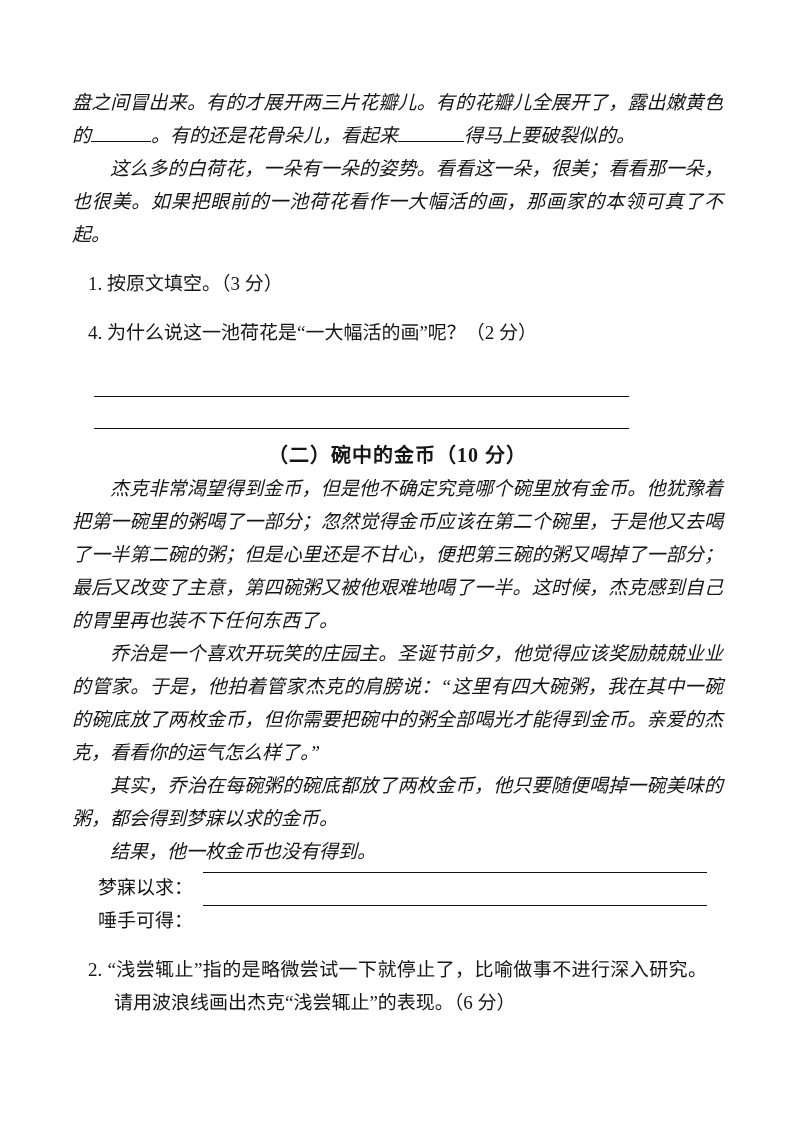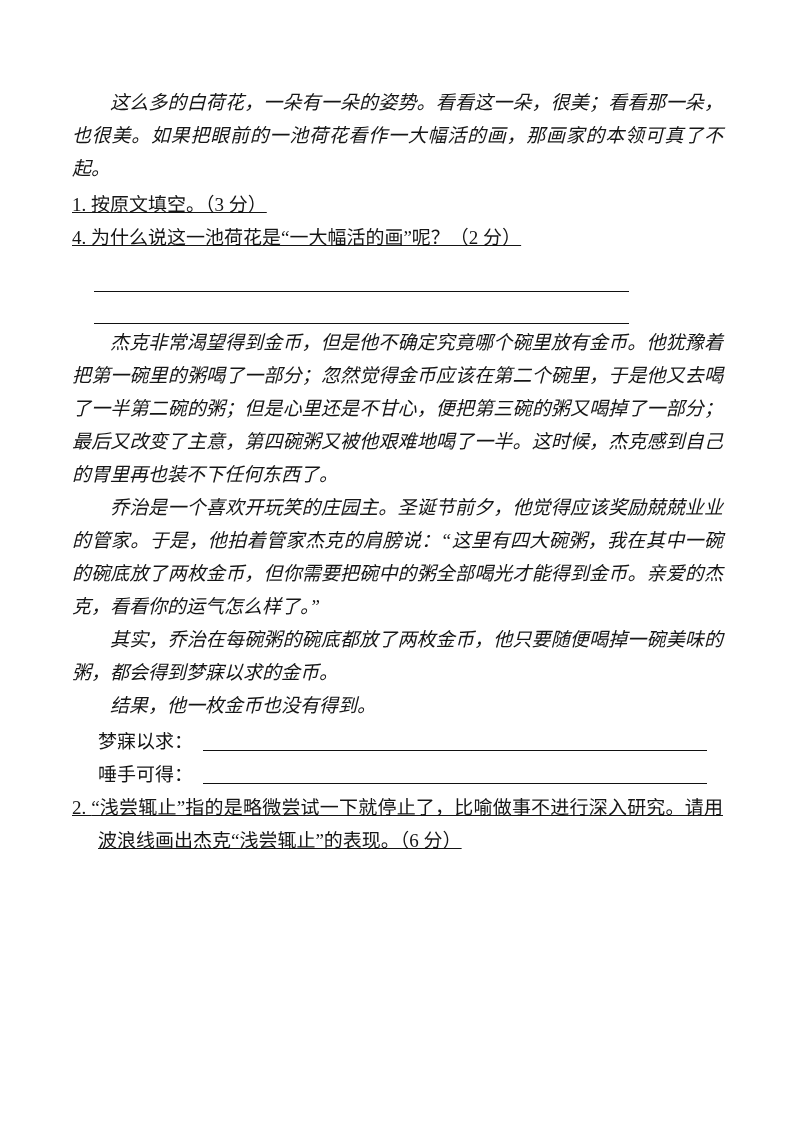--- a/index.html
+++ b/index.html
@@ -23,72 +23,73 @@
     height:15px;
     border-bottom:1.6px solid #161616;
     vertical-align:baseline;
     font-style:normal;
   }
   .questions { margin-top:3px; font-size:19px; line-height:33px; }
   .question {
     text-align:justify;
     padding-left:26px;
     text-indent:-26px;
-    margin:0;
-    text-decoration:underline;
+    margin:16px;
   }
   .qnum { display:inline; }
   .answer-lines { margin-top:6px; margin-bottom:2px; }
   .answer-line {
     margin-left:22px;
     width:535px;
     height:31px;
     border-bottom:1.8px solid #111;
   }
   .section-title {
     margin:10px 0 4px 0;
     text-align:center;
     font-size:20px;
     font-weight:bold;
     font-style:normal;
     letter-spacing:1px;
   }
   .sub-row {
     display:flex;
-    align-items:flex-end;
+    align-items:flex-start;
     padding-left:26px;
     line-height:33px;
   }
   .sub-row .sub-label { white-space:nowrap; }
   .sub-row .sub-line {
     flex:1;
     height:1px;
     border-bottom:1.8px solid #111;
     margin:0 16px 7px 10px;
   }
 </style>
 </head>
 <body>
 
 <div class="page">
 
   <section>
     <div class="passage" id="passage1">
+        <div class="para"><span>盘之间冒出来。有的才展开两三片花瓣儿。有的花瓣儿全展开了，露出嫩黄色的</span><span class="blank" style="width: 60px;"></span><span>。有的还是花骨朵儿，看起来</span><span class="blank" style="width: 66px;"></span><span>得马上要破裂似的。</span></div>
         <div class="para indent"><span>这么多的白荷花，一朵有一朵的姿势。看看这一朵，很美；看看那一朵，也很美。如果把眼前的一池荷花看作一大幅活的画，那画家的本领可真了不起。</span></div>
       </div>
     <div class="questions" id="questions1">
         <div class="question"><span class="qnum">1. </span><span>按原文填空。（3 分）</span></div>
         <div class="question"><span class="qnum">4. </span><span>为什么说这一池荷花是“一大幅活的画”呢？（2 分）</span></div>
       </div>
     <div class="answer-lines" id="answerlines1">
         <div class="answer-line"></div>
         <div class="answer-line"></div>
       </div>
   </section>
 
+  <h2 class="section-title">（二）碗中的金币（10 分）</h2>
 
   <section>
     <div class="passage" id="passage2">
         <div class="para indent"><span>杰克非常渴望得到金币，但是他不确定究竟哪个碗里放有金币。他犹豫着把第一碗里的粥喝了一部分；忽然觉得金币应该在第二个碗里，于是他又去喝了一半第二碗的粥；但是心里还是不甘心，便把第三碗的粥又喝掉了一部分；最后又改变了主意，第四碗粥又被他艰难地喝了一半。这时候，杰克感到自己的胃里再也装不下任何东西了。</span></div>
         <div class="para indent"><span>乔治是一个喜欢开玩笑的庄园主。圣诞节前夕，他觉得应该奖励兢兢业业的管家。于是，他拍着管家杰克的肩膀说：“这里有四大碗粥，我在其中一碗的碗底放了两枚金币，但你需要把碗中的粥全部喝光才能得到金币。亲爱的杰克，看看你的运气怎么样了。”</span></div>
         <div class="para indent"><span>其实，乔治在每碗粥的碗底都放了两枚金币，他只要随便喝掉一碗美味的粥，都会得到梦寐以求的金币。</span></div>
         <div class="para indent"><span>结果，他一枚金币也没有得到。</span></div>
       </div>
     <div class="questions" id="questions2">
         <div class="sub-row">

